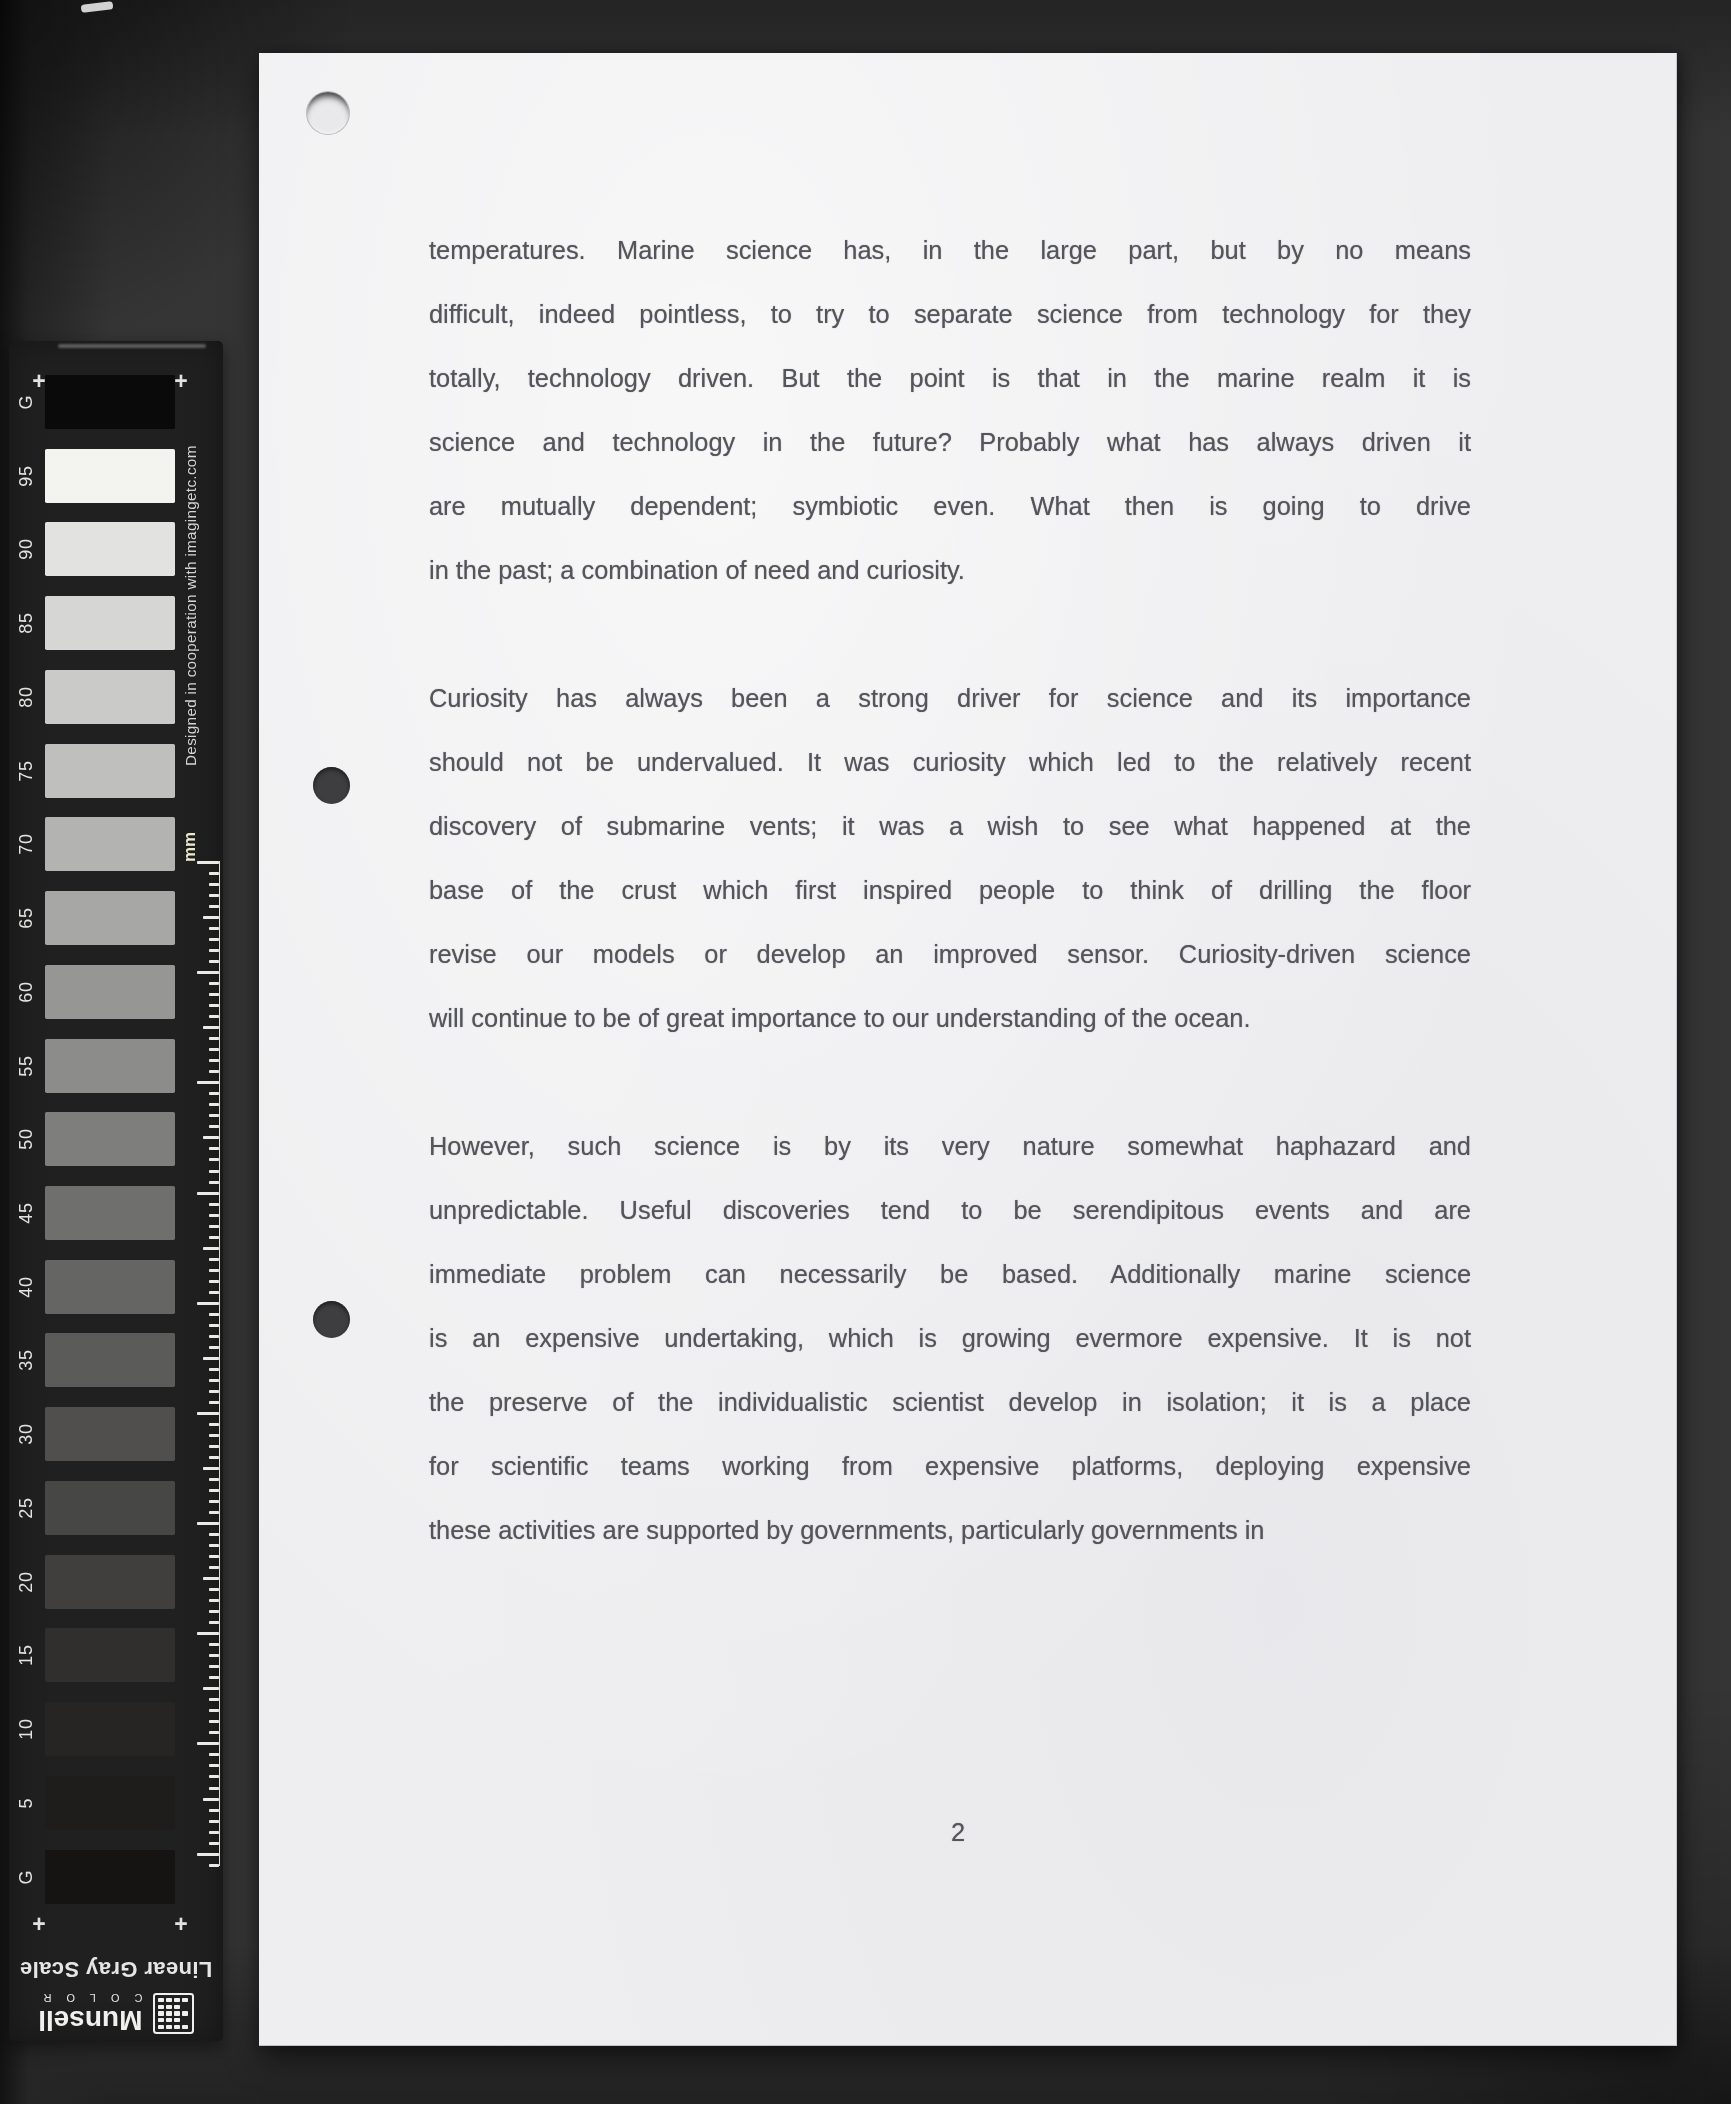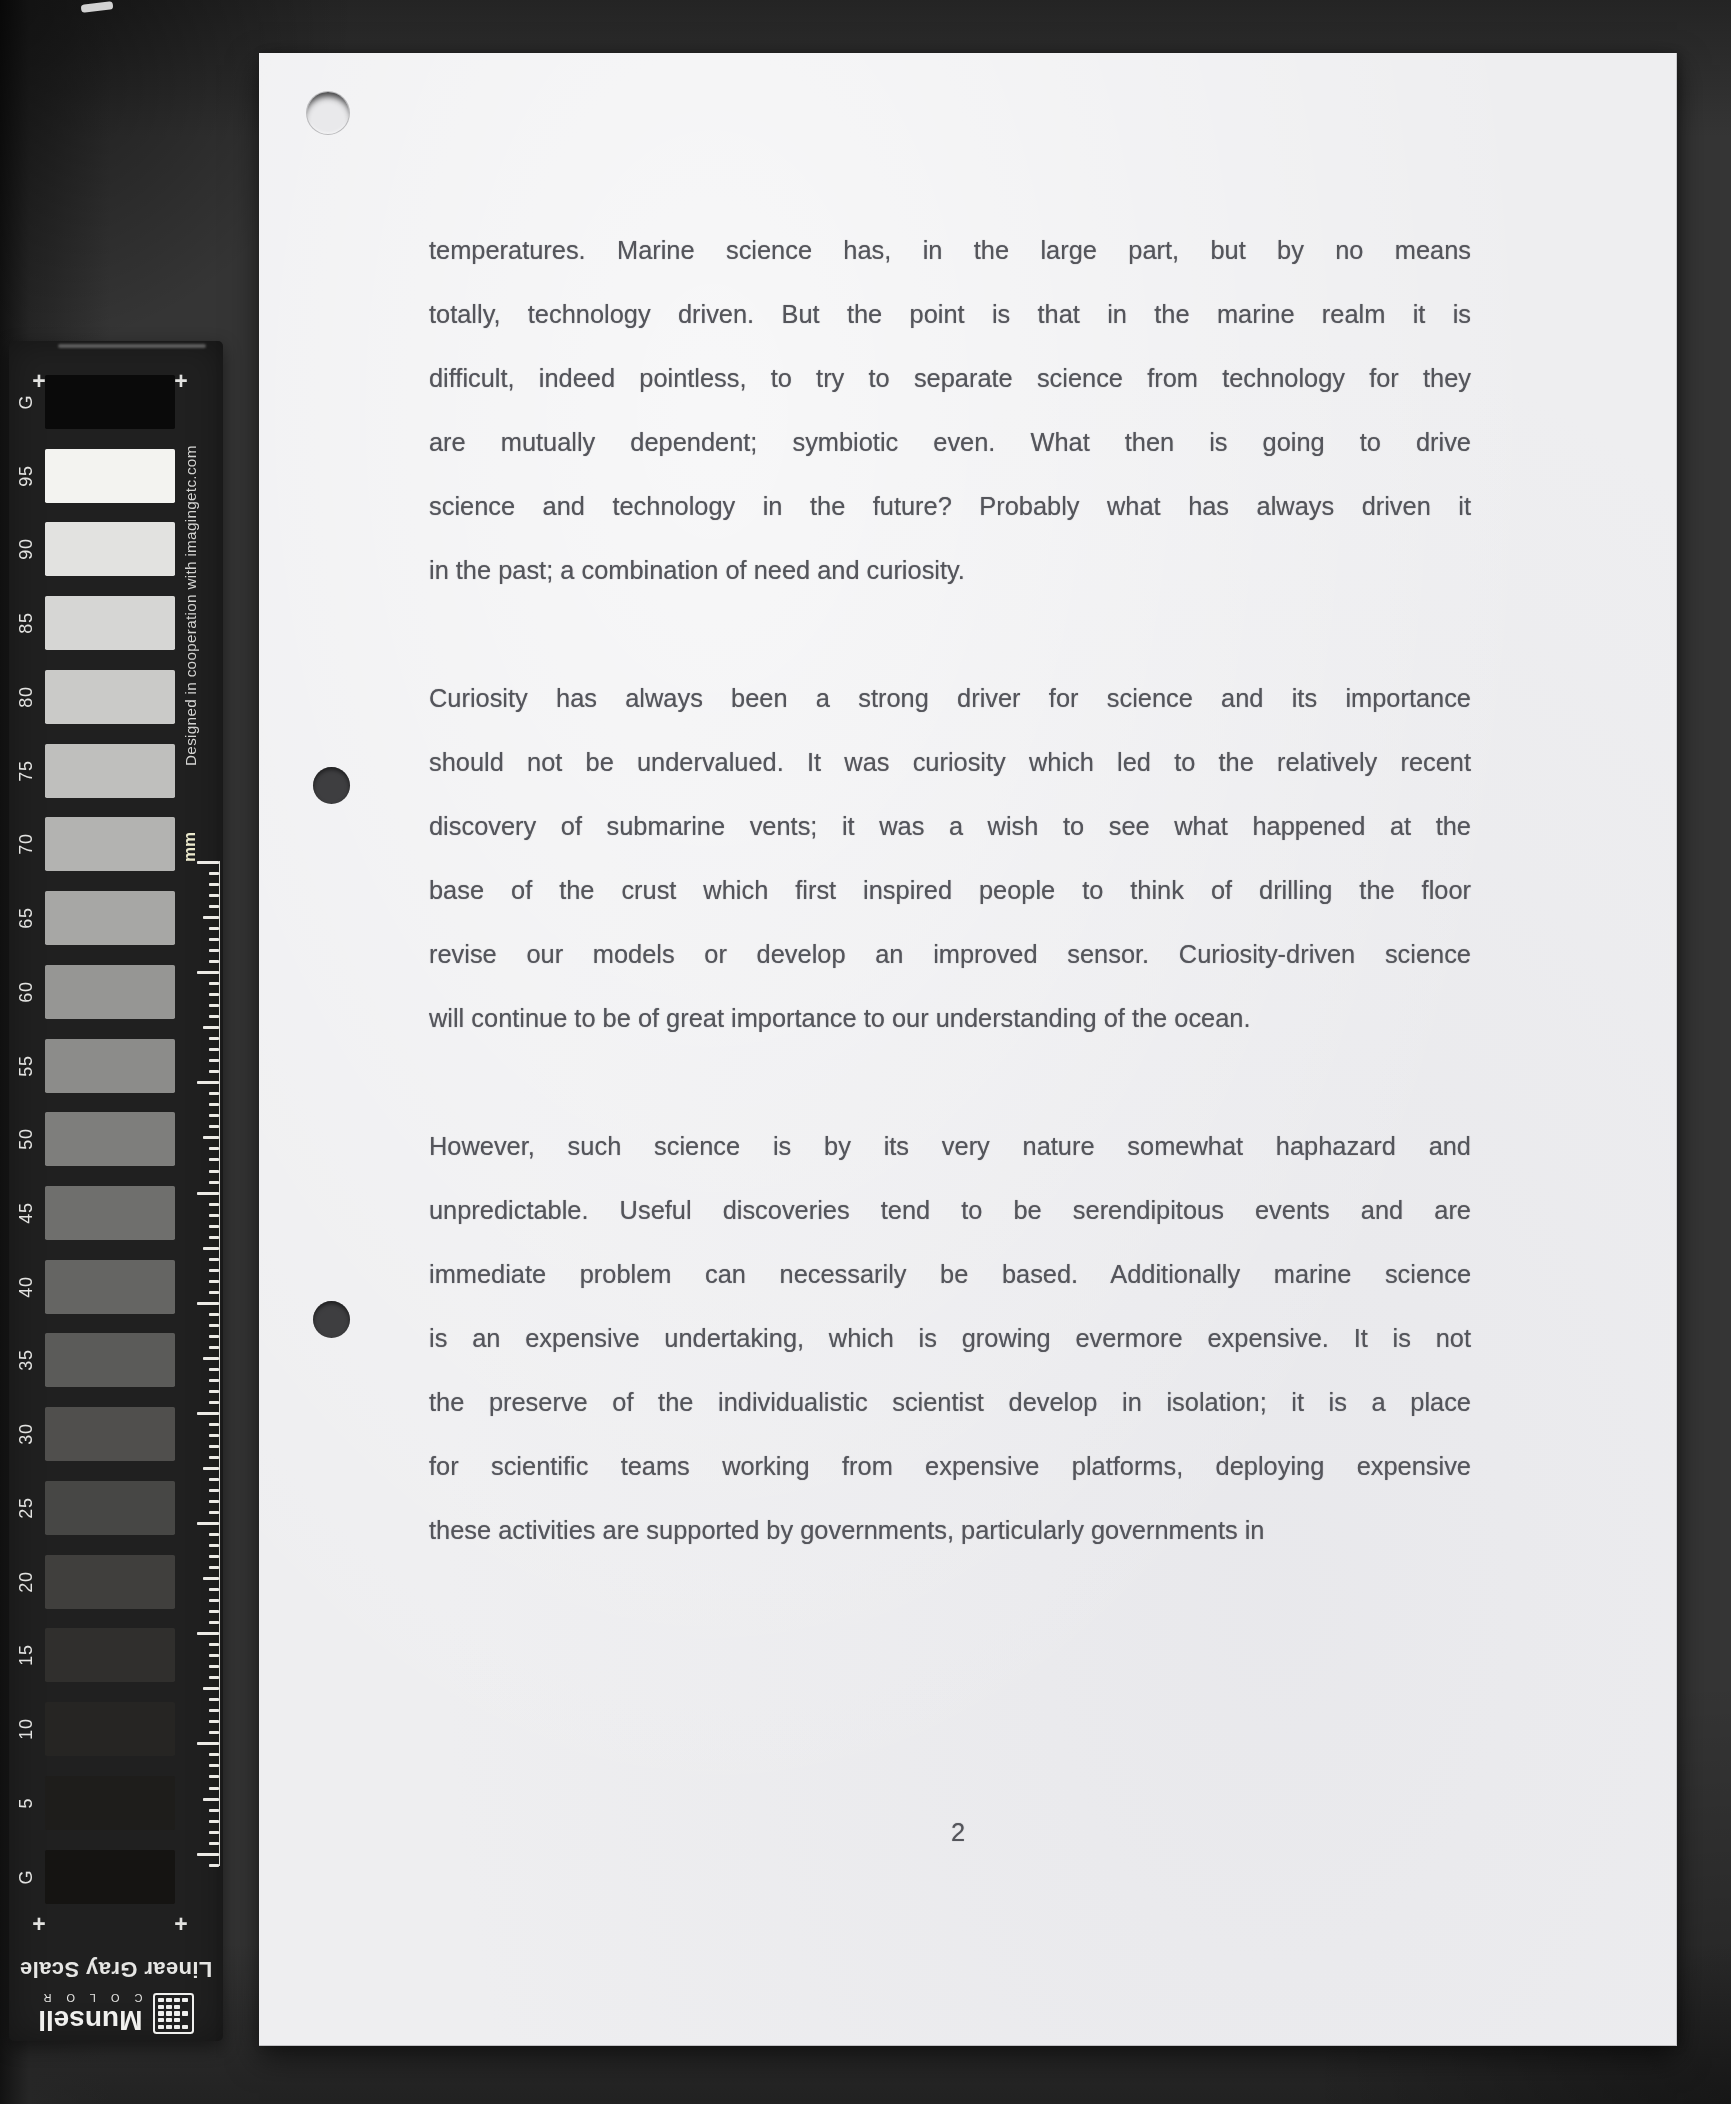--- a/index.html
+++ b/index.html
@@ -323,24 +323,24 @@
   </div>
 
   <div class="page">
     <div class="hole open"></div>
     <div class="hole solid mid"></div>
     <div class="hole solid low"></div>
 
     <div class="bodytext">
         <div class="para">
           <div class="line">temperatures.  Marine science has, in the large part, but by no means</div>
+          <div class="line">difficult, indeed pointless, to try to separate science from technology for they</div>
           <div class="line">totally, technology driven.  But the point is that in the marine realm it is</div>
-          <div class="line">difficult, indeed pointless, to try to separate science from technology for they</div>
+          <div class="line">science and technology in the future?  Probably what has always driven it</div>
           <div class="line">are mutually dependent; symbiotic even.  What then is going to drive</div>
-          <div class="line">science and technology in the future?  Probably what has always driven it</div>
           <div class="line last">in the past; a combination of need and curiosity.</div>
         </div>
         <div class="para">
           <div class="line">Curiosity has always been a strong driver for science and its importance</div>
           <div class="line">should not be undervalued.  It was curiosity which led to the relatively recent</div>
           <div class="line">discovery of submarine vents; it was a wish to see what happened at the</div>
           <div class="line">base of the crust which first inspired people to think of drilling the floor</div>
           <div class="line">revise our models or develop an improved sensor.  Curiosity-driven science</div>
           <div class="line last">will continue to be of great importance to our understanding of the ocean.</div>
         </div>

